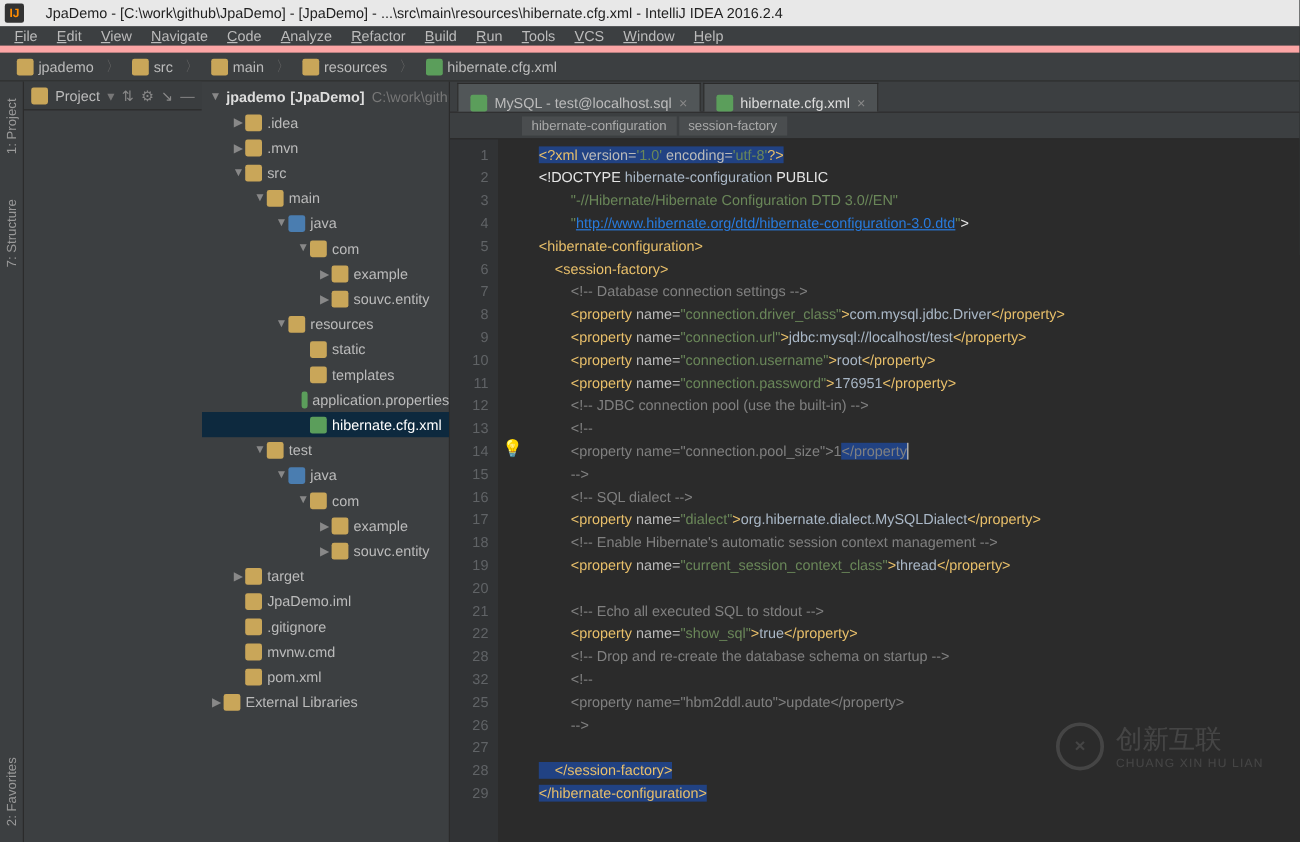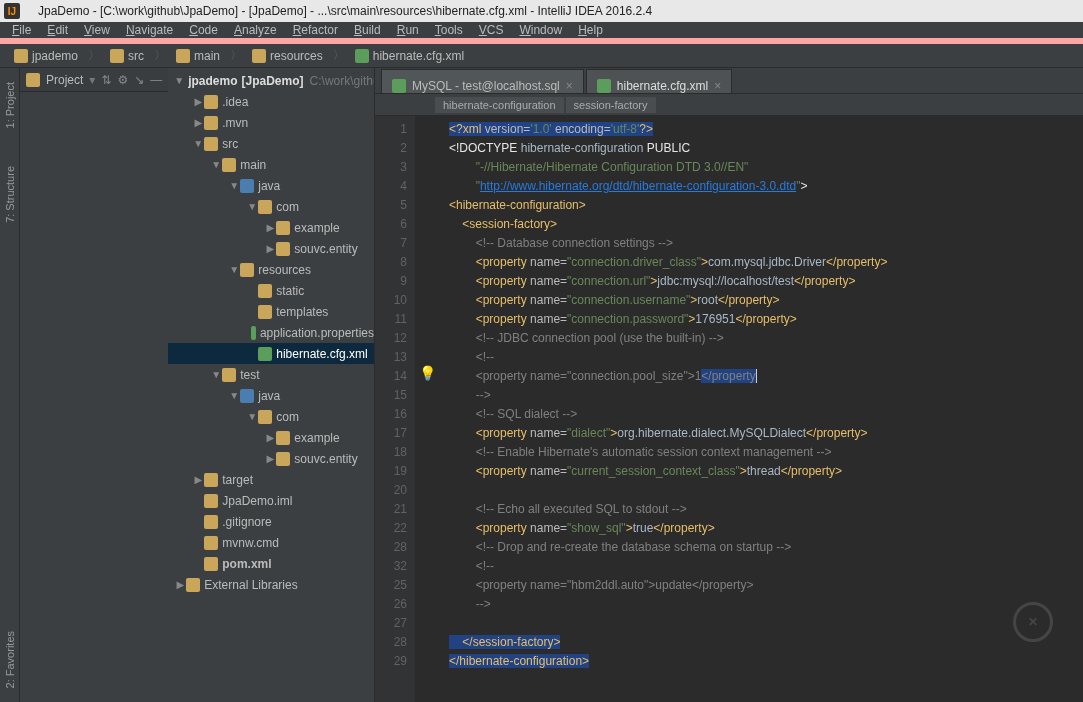--- a/index.html
+++ b/index.html
@@ -235,21 +235,21 @@
         <div class="tree-row" style="padding-left: 24px;">
           <span class="arrow"></span>
           <span class="ico ico-file-xml"></span>
           <span class="lbl">.gitignore</span>
         </div>
         <div class="tree-row" style="padding-left: 24px;">
           <span class="arrow"></span>
           <span class="ico ico-file-xml"></span>
           <span class="lbl">mvnw.cmd</span>
         </div>
-        <div class="tree-row" style="padding-left: 24px; font-weight: bold;">
+        <div class="tree-row" style="padding-left: 24px;">
           <span class="arrow"></span>
           <span class="ico ico-file-xml"></span>
           <span class="lbl">pom.xml</span>
         </div>
         <div class="tree-row" style="padding-left: 6px;">
           <span class="arrow">▶</span>
           <span class="ico ico-folder"></span>
           <span class="lbl">External Libraries</span>
         </div>
       </div>
@@ -335,13 +335,17 @@
 <span class="cmt">        --&gt;</span>
 
 <span class="hl-line">    <span class="tag">&lt;/session-factory&gt;</span></span>
 <span class="hl-line"><span class="tag">&lt;/hibernate-configuration&gt;</span></span></div>
     </div>
   </div>
 </div>
 
 <div class="watermark">
   <div class="logo">✕</div>
+  <div>
+    <div style="font-size:22px">创新互联</div>
+    <div style="font-size:10px;letter-spacing:1px">CHUANG XIN HU LIAN</div>
+  </div>
 </div>
 
 </body></html>

